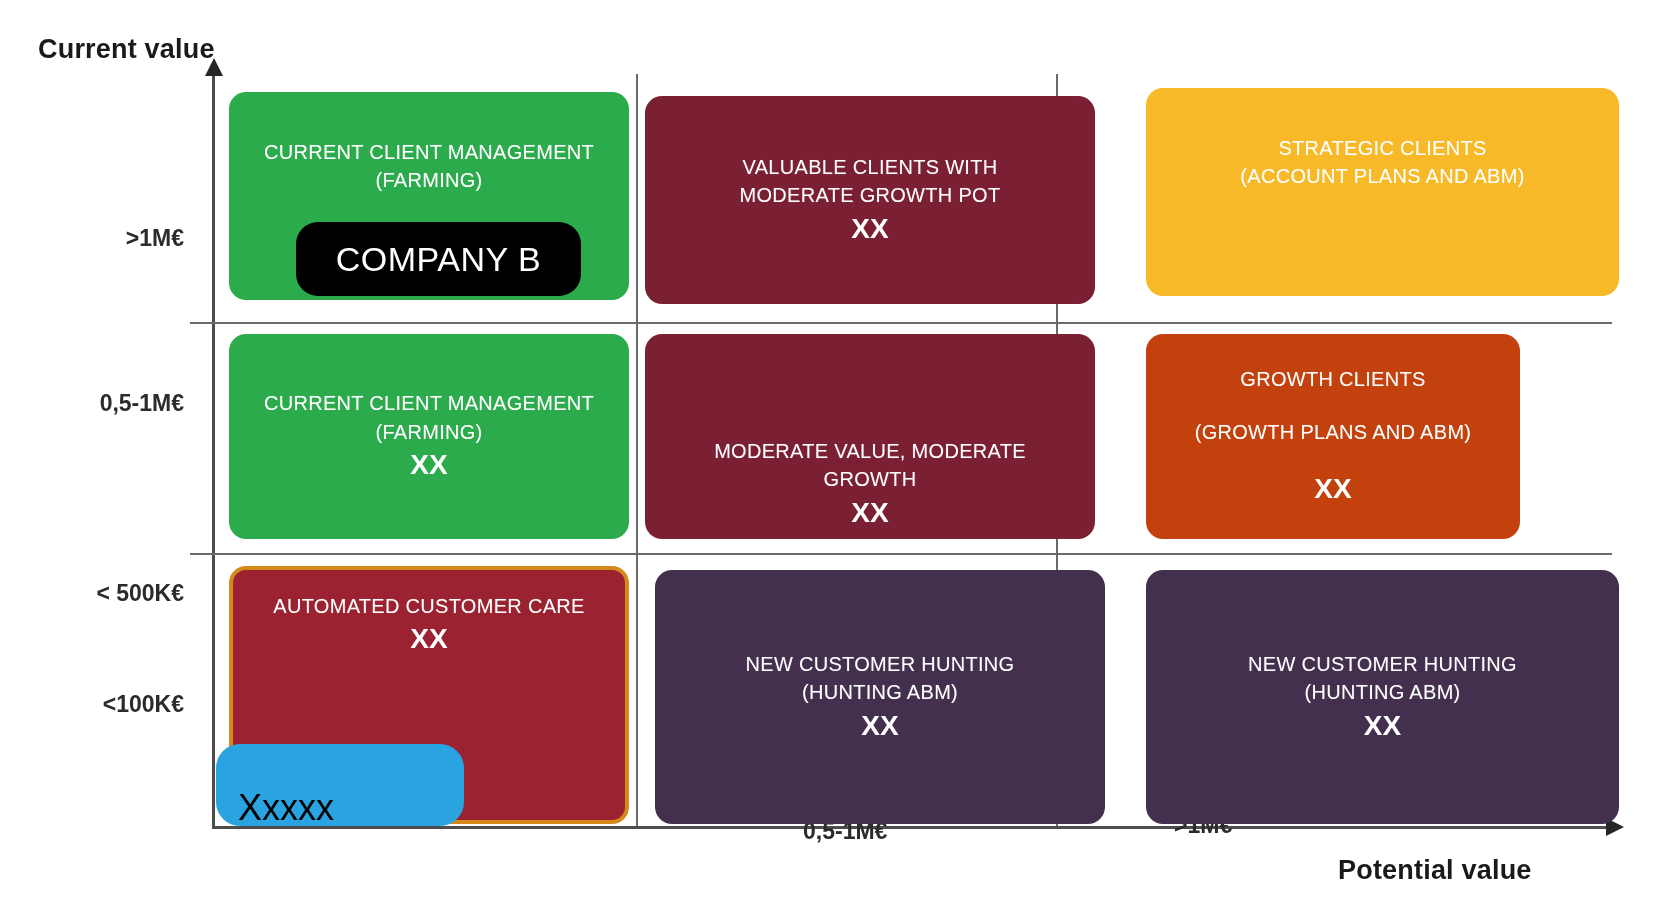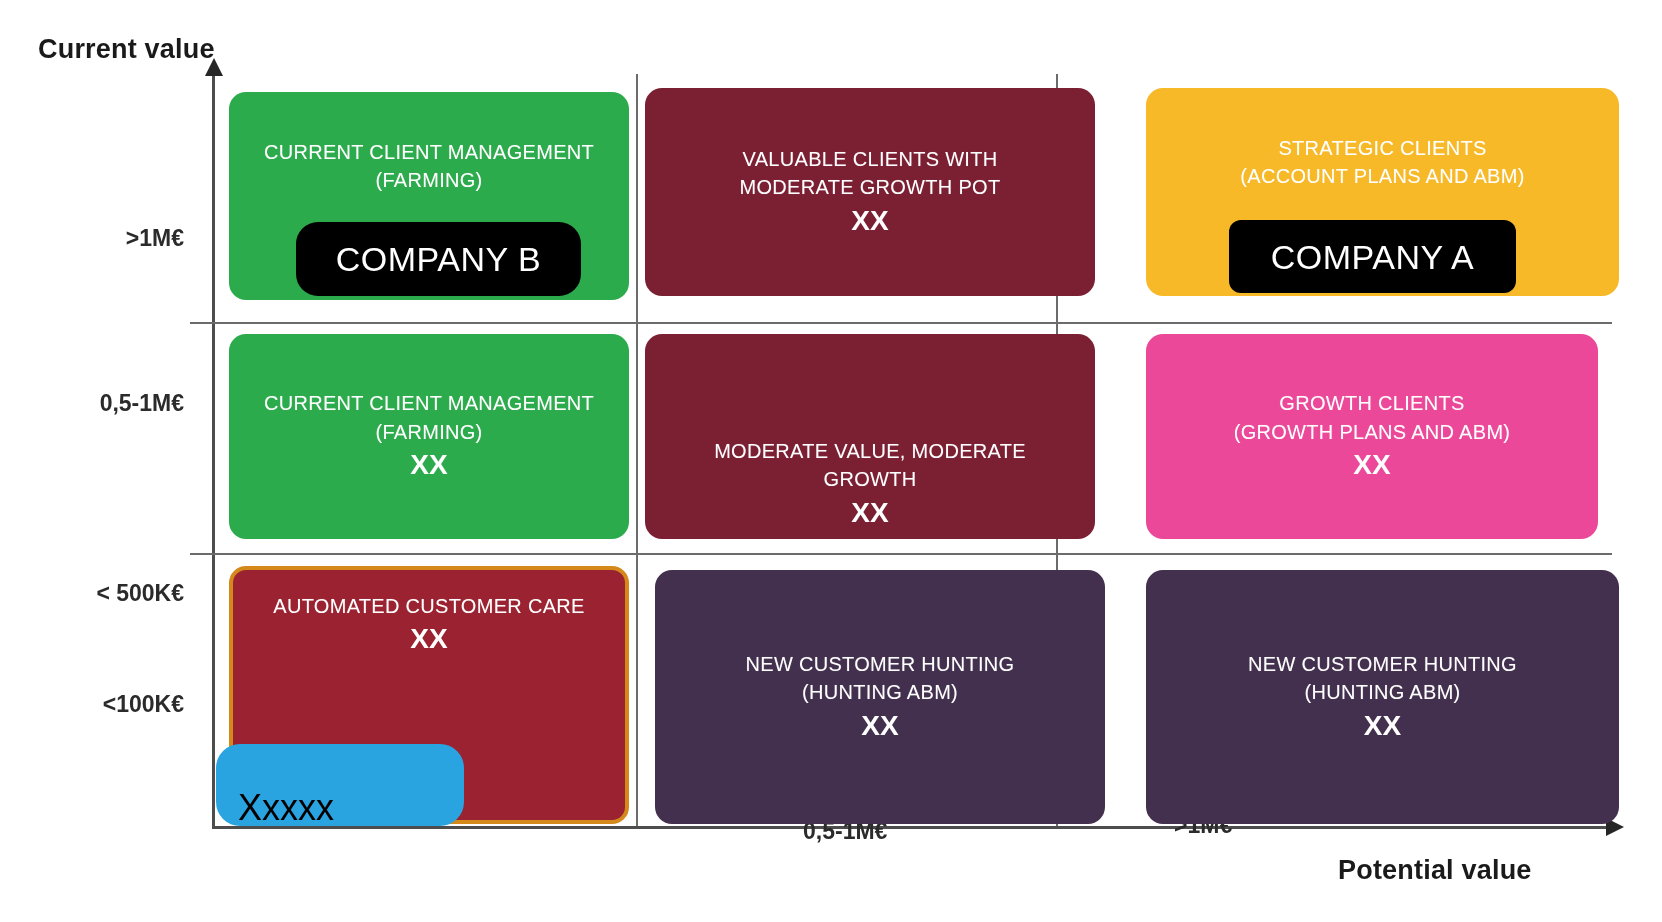--- a/index.html
+++ b/index.html
@@ -93,25 +93,25 @@
   .card .card-value{
     color:#ffffff;
     font-size:28px;
     font-weight:bold;
     line-height:1.3;
     margin-top:1px;
   }
 
   
   #cell-r3c1{left:229px;top:92px;width:400px;height:208px;background:#2cab4c;}
-  #cell-r3c2{left:645px;top:88px;width:450px;height:208px;background:#7b1f33;}
+  #cell-r3c2{left:645px;top:96px;width:450px;height:208px;background:#7b1f33;}
   #cell-r3c3{left:1146px;top:88px;width:473px;height:208px;background:#f7b927;}
   #cell-r2c1{left:229px;top:334px;width:400px;height:205px;background:#2cab4c;}
   #cell-r2c2{left:645px;top:334px;width:450px;height:205px;background:#7b1f33;justify-content:flex-end;}
-  #cell-r2c3{left:1146px;top:334px;width:452px;height:205px;background:#ec4899;}
+  #cell-r2c3{left:1146px;top:334px;width:374px;height:205px;background:#c2410c;gap:24px;}
   #cell-r1c1{left:229px;top:566px;width:400px;height:258px;background:#9b2230;border:4px solid #d4891a;}
   #cell-r1c2{left:655px;top:570px;width:450px;height:254px;background:#43304e;}
   #cell-r1c3{left:1146px;top:570px;width:473px;height:254px;background:#43304e;}
 
   
   #cell-r3c1 .card-inner, #cell-r3c3 .card-inner{
     position:absolute;left:0;right:0;top:46px;
   }
   #cell-r1c1 .card-inner{position:absolute;left:0;right:0;top:22px;}
 
@@ -227,19 +227,18 @@
     <div class="card-value">XX</div>
   </div>
 
   <div class="card" id="cell-r1c3">
     <div class="card-title">NEW CUSTOMER HUNTING</div>
     <div class="card-title">(HUNTING ABM)</div>
     <div class="card-value">XX</div>
   </div>
 
   <div class="company-label" id="company-b">COMPANY B</div>
-  <div class="company-label" id="company-a">COMPANY A</div>
 
   <div id="blue-callout">
     <span class="callout-text">Xxxxx</span>
   </div>
 
 </div>
 
 </body></html>

